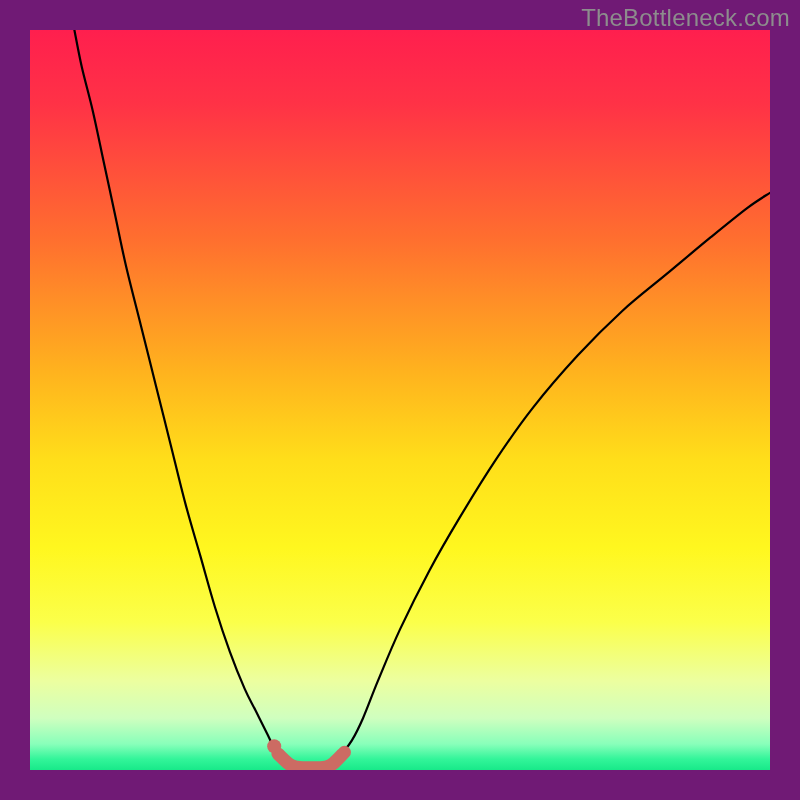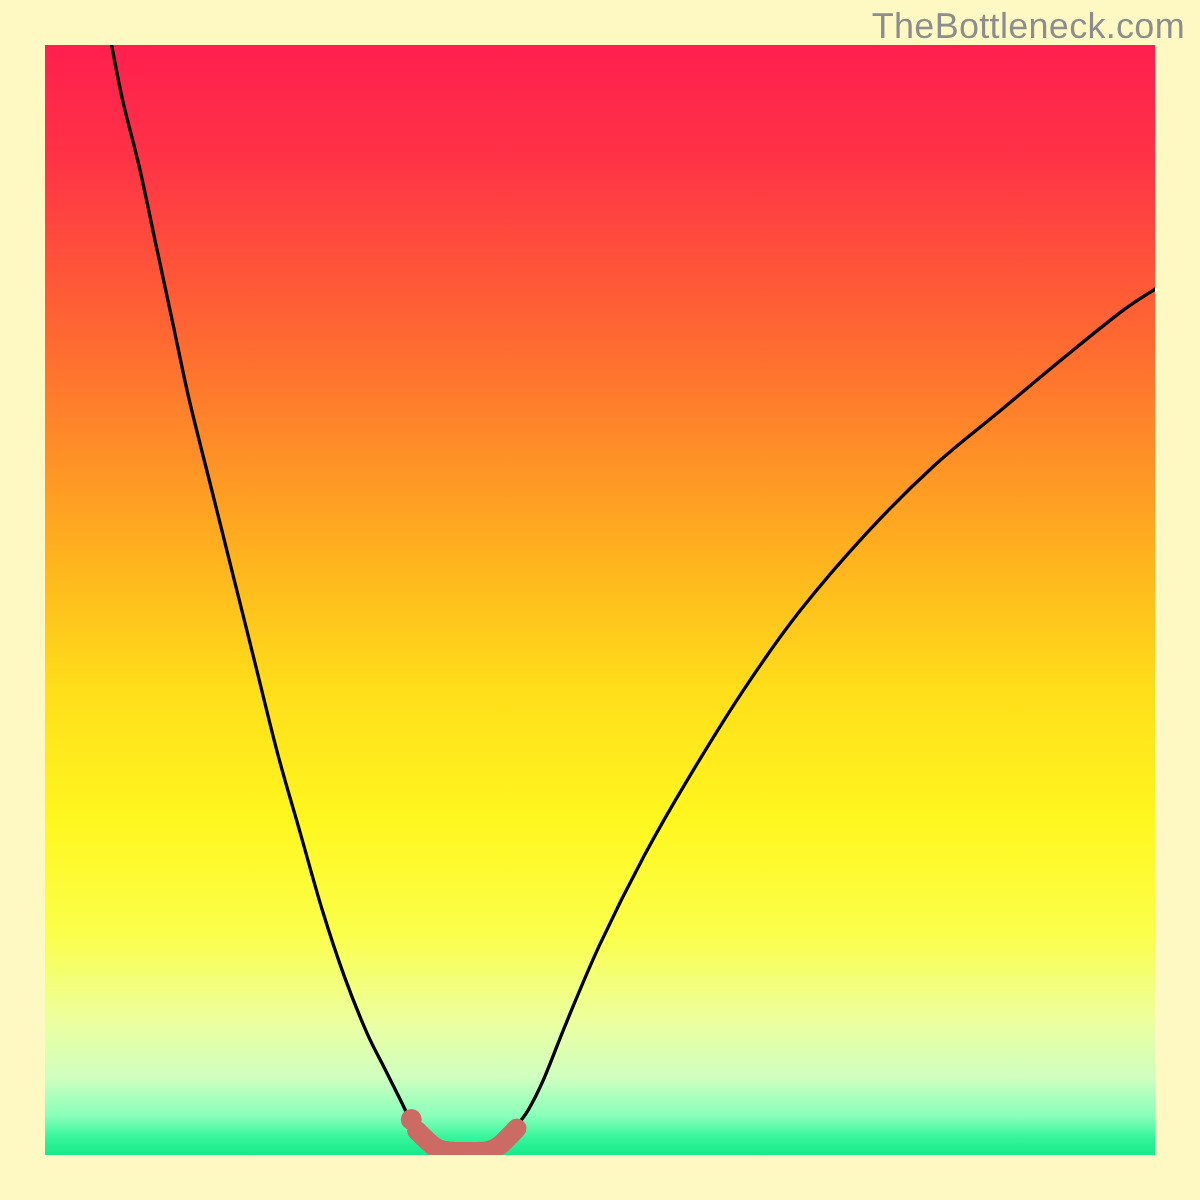--- a/index.html
+++ b/index.html
@@ -6,21 +6,21 @@
     margin: 0;
     padding: 0;
     width: 800px;
     height: 800px;
     background: #000;
     overflow: hidden;
   }
   .frame {
     position: absolute;
     inset: 0;
-    background: #fef9c3;
+    background: #701a75;
   }
   .plot {
     position: absolute;
     left: 30px;
     top: 30px;
     width: 740px;
     height: 740px;
     overflow: hidden;
   }
   .gradient {

